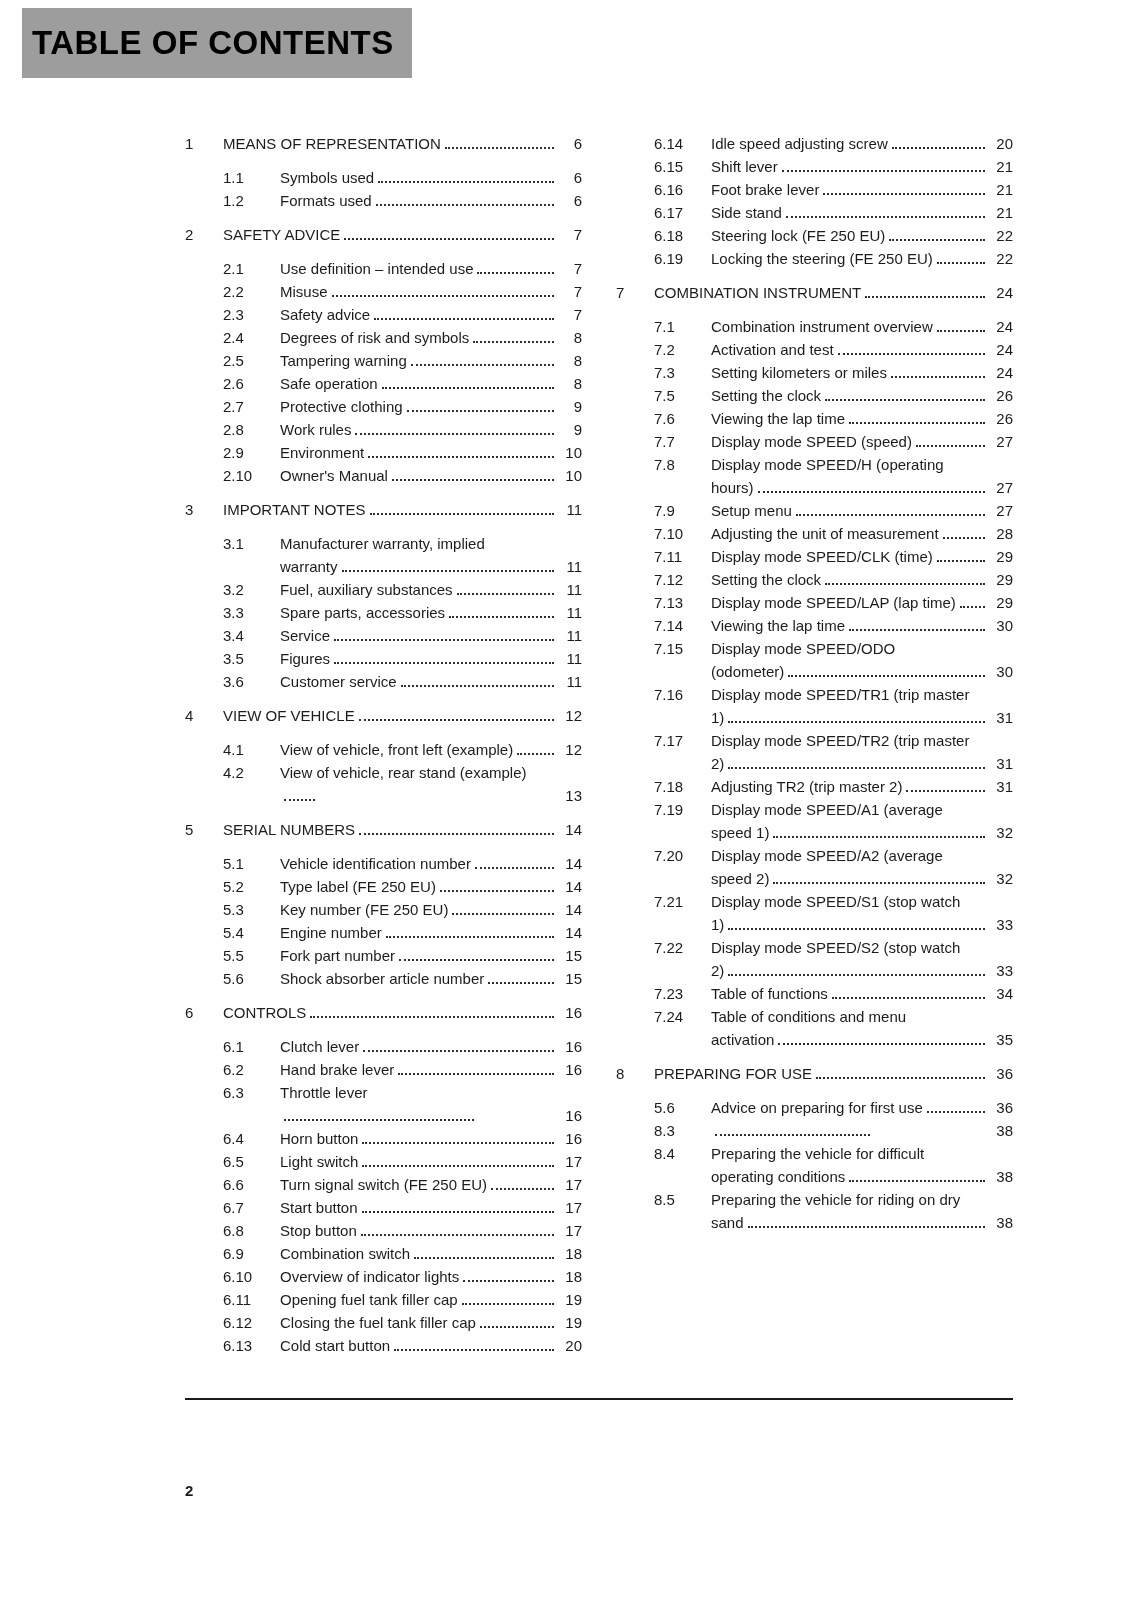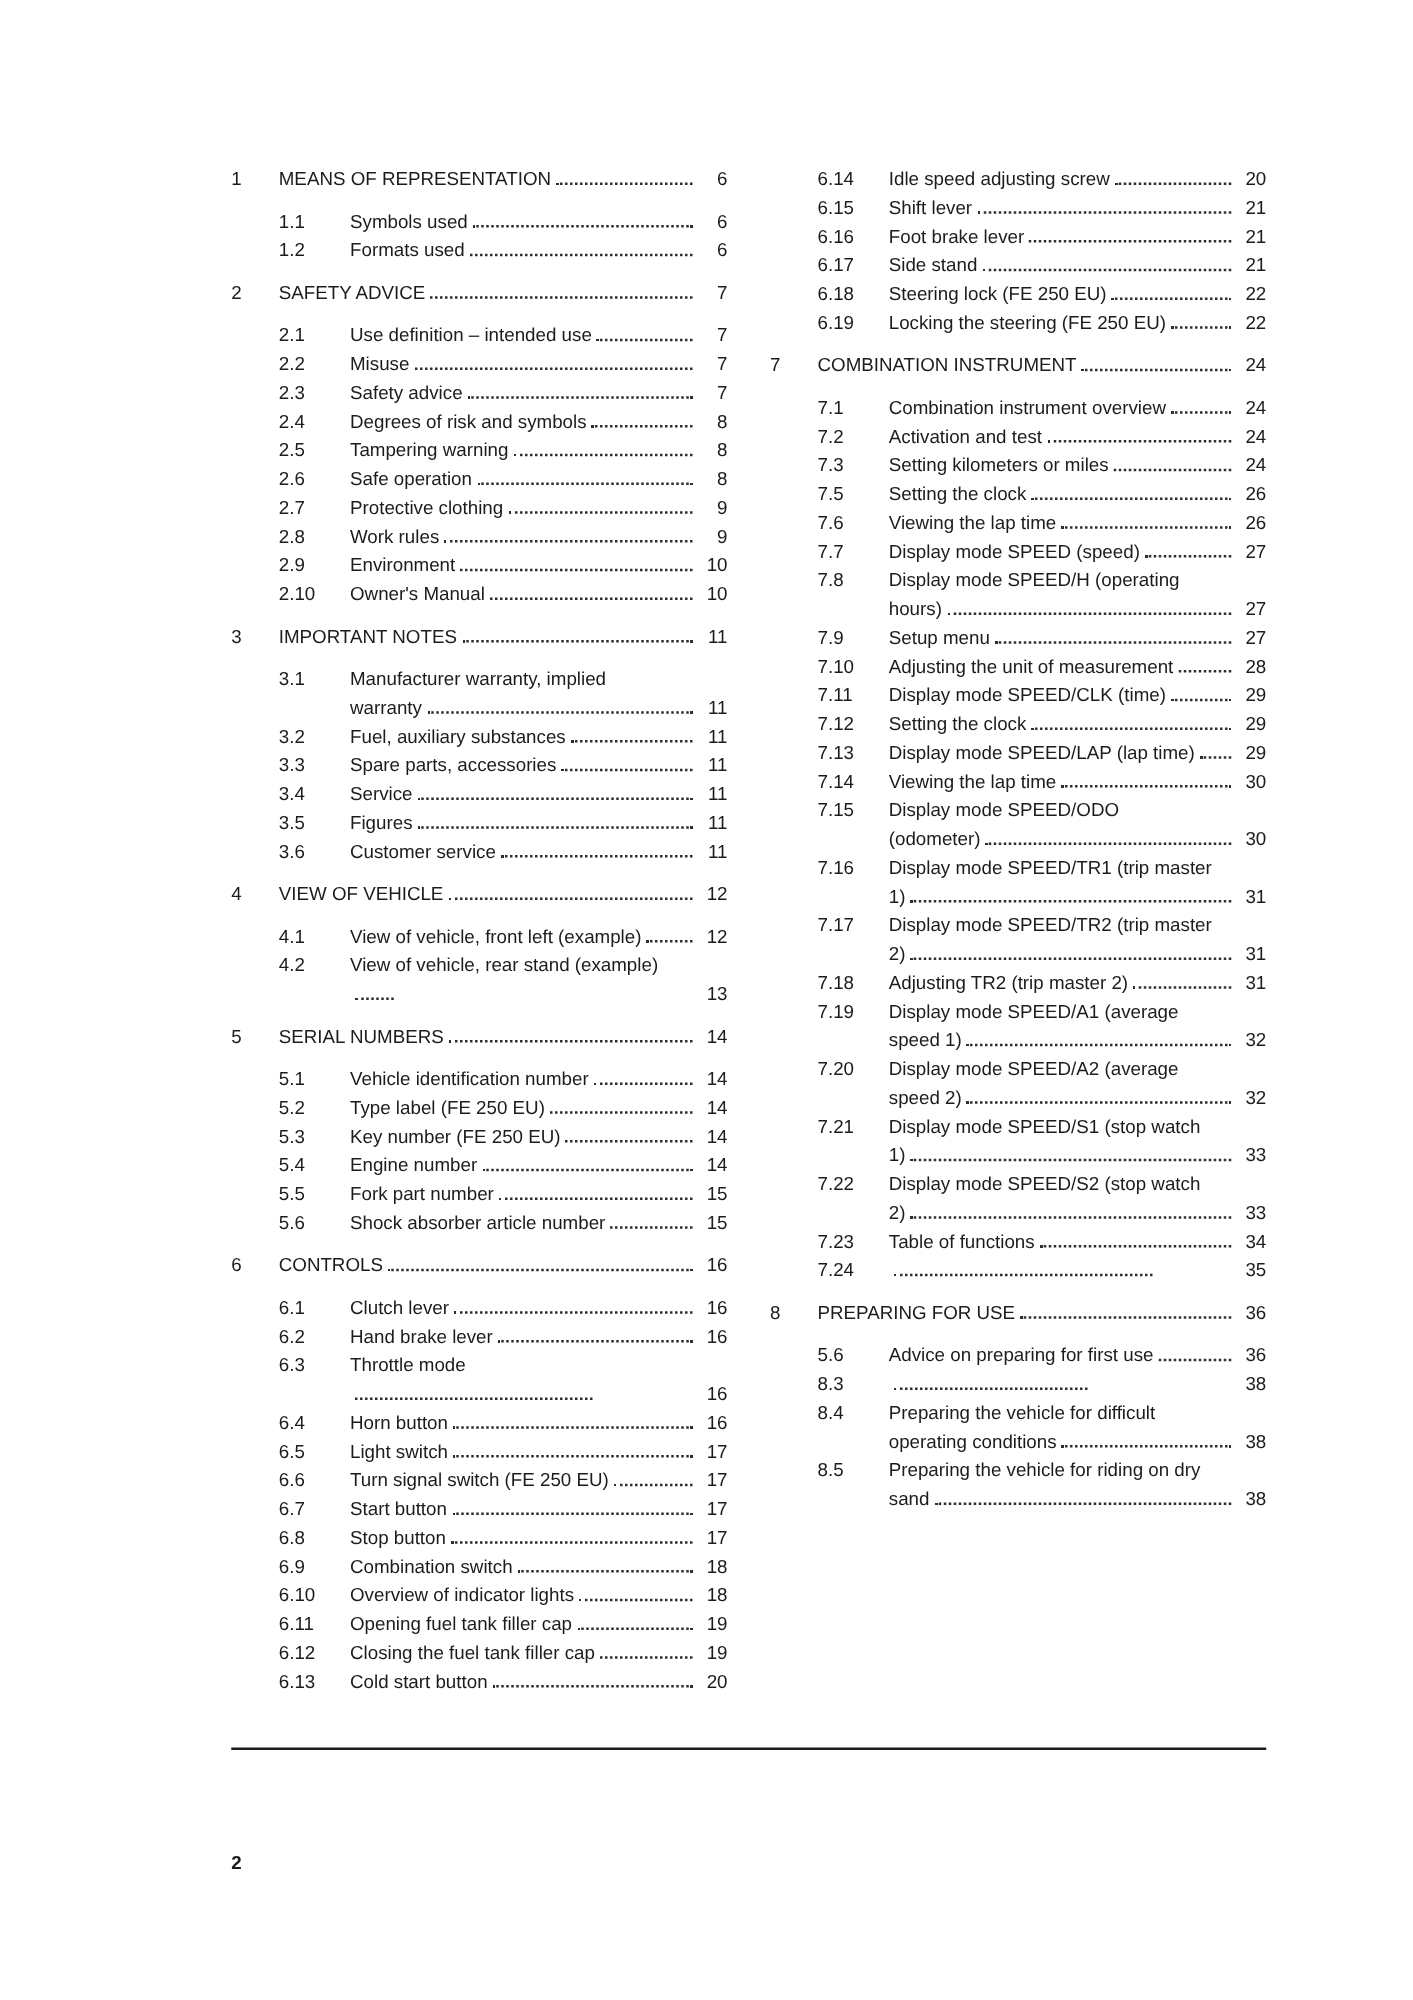--- a/index.html
+++ b/index.html
@@ -81,20 +81,23 @@
     left: 185px; top: 1482px;
     font-size: 15px;
     font-weight: bold;
   }
 </style>
 </head>
 <body>
 
 <div class="page">
 
+  <header class="toc-header">
+    <h1>TABLE OF CONTENTS</h1>
+  </header>
 
   <main class="columns">
     <section class="col">
         <div class="toc-row chapter"><span class="num">1</span><span class="title">MEANS OF REPRESENTATION</span><span class="dots" style="width: 109.188px;"></span><span class="pagenum">6</span></div>
         <div class="toc-row sub"><span class="num">1.1</span><span class="title">Symbols used</span><span class="dots" style="width: 175.781px;"></span><span class="pagenum">6</span></div>
         <div class="toc-row sub"><span class="num">1.2</span><span class="title">Formats used</span><span class="dots" style="width: 178.297px;"></span><span class="pagenum">6</span></div>
         <div class="toc-row chapter"><span class="num">2</span><span class="title">SAFETY ADVICE</span><span class="dots" style="width: 209.734px;"></span><span class="pagenum">7</span></div>
         <div class="toc-row sub"><span class="num">2.1</span><span class="title">Use definition – intended use</span><span class="dots" style="width: 76.5156px;"></span><span class="pagenum">7</span></div>
         <div class="toc-row sub"><span class="num">2.2</span><span class="title">Misuse</span><span class="dots" style="width: 222.484px;"></span><span class="pagenum">7</span></div>
         <div class="toc-row sub"><span class="num">2.3</span><span class="title">Safety advice</span><span class="dots" style="width: 179.938px;"></span><span class="pagenum">7</span></div>
@@ -118,21 +121,21 @@
         <div class="toc-row chapter"><span class="num">5</span><span class="title">SERIAL NUMBERS</span><span class="dots" style="width: 195.016px;"></span><span class="pagenum">14</span></div>
         <div class="toc-row sub"><span class="num">5.1</span><span class="title">Vehicle identification number</span><span class="dots" style="width: 79.0469px;"></span><span class="pagenum">14</span></div>
         <div class="toc-row sub"><span class="num">5.2</span><span class="title">Type label (FE 250 EU)</span><span class="dots" style="width: 114.094px;"></span><span class="pagenum">14</span></div>
         <div class="toc-row sub"><span class="num">5.3</span><span class="title">Key number (FE 250 EU)</span><span class="dots" style="width: 101.594px;"></span><span class="pagenum">14</span></div>
         <div class="toc-row sub"><span class="num">5.4</span><span class="title">Engine number</span><span class="dots" style="width: 168.266px;"></span><span class="pagenum">14</span></div>
         <div class="toc-row sub"><span class="num">5.5</span><span class="title">Fork part number</span><span class="dots" style="width: 154.953px;"></span><span class="pagenum">15</span></div>
         <div class="toc-row sub"><span class="num">5.6</span><span class="title">Shock absorber article number</span><span class="dots" style="width: 65.7344px;"></span><span class="pagenum">15</span></div>
         <div class="toc-row chapter"><span class="num">6</span><span class="title">CONTROLS</span><span class="dots" style="width: 243.656px;"></span><span class="pagenum">16</span></div>
         <div class="toc-row sub"><span class="num">6.1</span><span class="title">Clutch lever</span><span class="dots" style="width: 190.797px;"></span><span class="pagenum">16</span></div>
         <div class="toc-row sub"><span class="num">6.2</span><span class="title">Hand brake lever</span><span class="dots" style="width: 155.766px;"></span><span class="pagenum">16</span></div>
-        <div class="toc-row sub"><span class="num">6.3</span><span class="title">Throttle mode</span><span class="dots" style="width: 189.953px;"></span><span class="pagenum">16</span></div>
+        <div class="toc-row sub"><span class="num">6.3</span><span class="title">Throttle lever</span><span class="dots" style="width: 189.953px;"></span><span class="pagenum">16</span></div>
         <div class="toc-row sub"><span class="num">6.4</span><span class="title">Horn button</span><span class="dots" style="width: 191.609px;"></span><span class="pagenum">16</span></div>
         <div class="toc-row sub"><span class="num">6.5</span><span class="title">Light switch</span><span class="dots" style="width: 191.625px;"></span><span class="pagenum">17</span></div>
         <div class="toc-row sub"><span class="num">6.6</span><span class="title">Turn signal switch (FE 250 EU)</span><span class="dots" style="width: 62.9844px;"></span><span class="pagenum">17</span></div>
         <div class="toc-row sub"><span class="num">6.7</span><span class="title">Start button</span><span class="dots" style="width: 192.438px;"></span><span class="pagenum">17</span></div>
         <div class="toc-row sub"><span class="num">6.8</span><span class="title">Stop button</span><span class="dots" style="width: 193.266px;"></span><span class="pagenum">17</span></div>
         <div class="toc-row sub"><span class="num">6.9</span><span class="title">Combination switch</span><span class="dots" style="width: 139.938px;"></span><span class="pagenum">18</span></div>
         <div class="toc-row sub"><span class="num">6.10</span><span class="title">Overview of indicator lights</span><span class="dots" style="width: 90.75px;"></span><span class="pagenum">18</span></div>
         <div class="toc-row sub"><span class="num">6.11</span><span class="title">Opening fuel tank filler cap</span><span class="dots" style="width: 92.3906px;"></span><span class="pagenum">19</span></div>
         <div class="toc-row sub"><span class="num">6.12</span><span class="title">Closing the fuel tank filler cap</span><span class="dots" style="width: 74.0625px;"></span><span class="pagenum">19</span></div>
         <div class="toc-row sub"><span class="num">6.13</span><span class="title">Cold start button</span><span class="dots" style="width: 159.938px;"></span><span class="pagenum">20</span></div>
@@ -160,21 +163,21 @@
         <div class="toc-row sub"><span class="num">7.14</span><span class="title">Viewing the lap time</span><span class="dots" style="width: 136.031px;"></span><span class="pagenum">30</span></div>
         <div class="toc-row sub"><span class="num">7.15</span><span class="title">Display mode SPEED/ODO<br>(odometer)</span><span class="dots" style="width: 196.641px;"></span><span class="pagenum">30</span></div>
         <div class="toc-row sub"><span class="num">7.16</span><span class="title">Display mode SPEED/TR1 (trip master<br>1)</span><span class="dots" style="width: 256.656px;"></span><span class="pagenum">31</span></div>
         <div class="toc-row sub"><span class="num">7.17</span><span class="title">Display mode SPEED/TR2 (trip master<br>2)</span><span class="dots" style="width: 256.656px;"></span><span class="pagenum">31</span></div>
         <div class="toc-row sub"><span class="num">7.18</span><span class="title">Adjusting TR2 (trip master 2)</span><span class="dots" style="width: 78.5312px;"></span><span class="pagenum">31</span></div>
         <div class="toc-row sub"><span class="num">7.19</span><span class="title">Display mode SPEED/A1 (average speed 1)</span><span class="dots" style="width: 211.625px;"></span><span class="pagenum">32</span></div>
         <div class="toc-row sub"><span class="num">7.20</span><span class="title">Display mode SPEED/A2 (average speed 2)</span><span class="dots" style="width: 211.625px;"></span><span class="pagenum">32</span></div>
         <div class="toc-row sub"><span class="num">7.21</span><span class="title">Display mode SPEED/S1 (stop watch<br>1)</span><span class="dots" style="width: 256.656px;"></span><span class="pagenum">33</span></div>
         <div class="toc-row sub"><span class="num">7.22</span><span class="title">Display mode SPEED/S2 (stop watch<br>2)</span><span class="dots" style="width: 256.656px;"></span><span class="pagenum">33</span></div>
         <div class="toc-row sub"><span class="num">7.23</span><span class="title">Table of functions</span><span class="dots" style="width: 153.25px;"></span><span class="pagenum">34</span></div>
-        <div class="toc-row sub"><span class="num">7.24</span><span class="dots" style="width: 206.625px;"></span><span class="pagenum">35</span></div>
+        <div class="toc-row sub"><span class="num">7.24</span><span class="title">Table of conditions and menu<br>activation</span><span class="dots" style="width: 206.625px;"></span><span class="pagenum">35</span></div>
         <div class="toc-row chapter"><span class="num">8</span><span class="title">PREPARING FOR USE</span><span class="dots" style="width: 168.906px;"></span><span class="pagenum">36</span></div>
         <div class="toc-row sub"><span class="num">5.6</span><span class="title">Advice on preparing for first use</span><span class="dots" style="width: 58.2188px;"></span><span class="pagenum">36</span></div>
         <div class="toc-row sub"><span class="num">8.3</span><span class="dots" style="width: 154.938px;"></span><span class="pagenum">38</span></div>
         <div class="toc-row sub"><span class="num">8.4</span><span class="title">Preparing the vehicle for difficult operating conditions</span><span class="dots" style="width: 135.734px;"></span><span class="pagenum">38</span></div>
         <div class="toc-row sub"><span class="num">8.5</span><span class="title">Preparing the vehicle for riding on dry sand</span><span class="dots" style="width: 237.469px;"></span><span class="pagenum">38</span></div>
       </section>
   </main>
 
   <div class="footer-rule"></div>
   <div class="footer-page">2</div>

